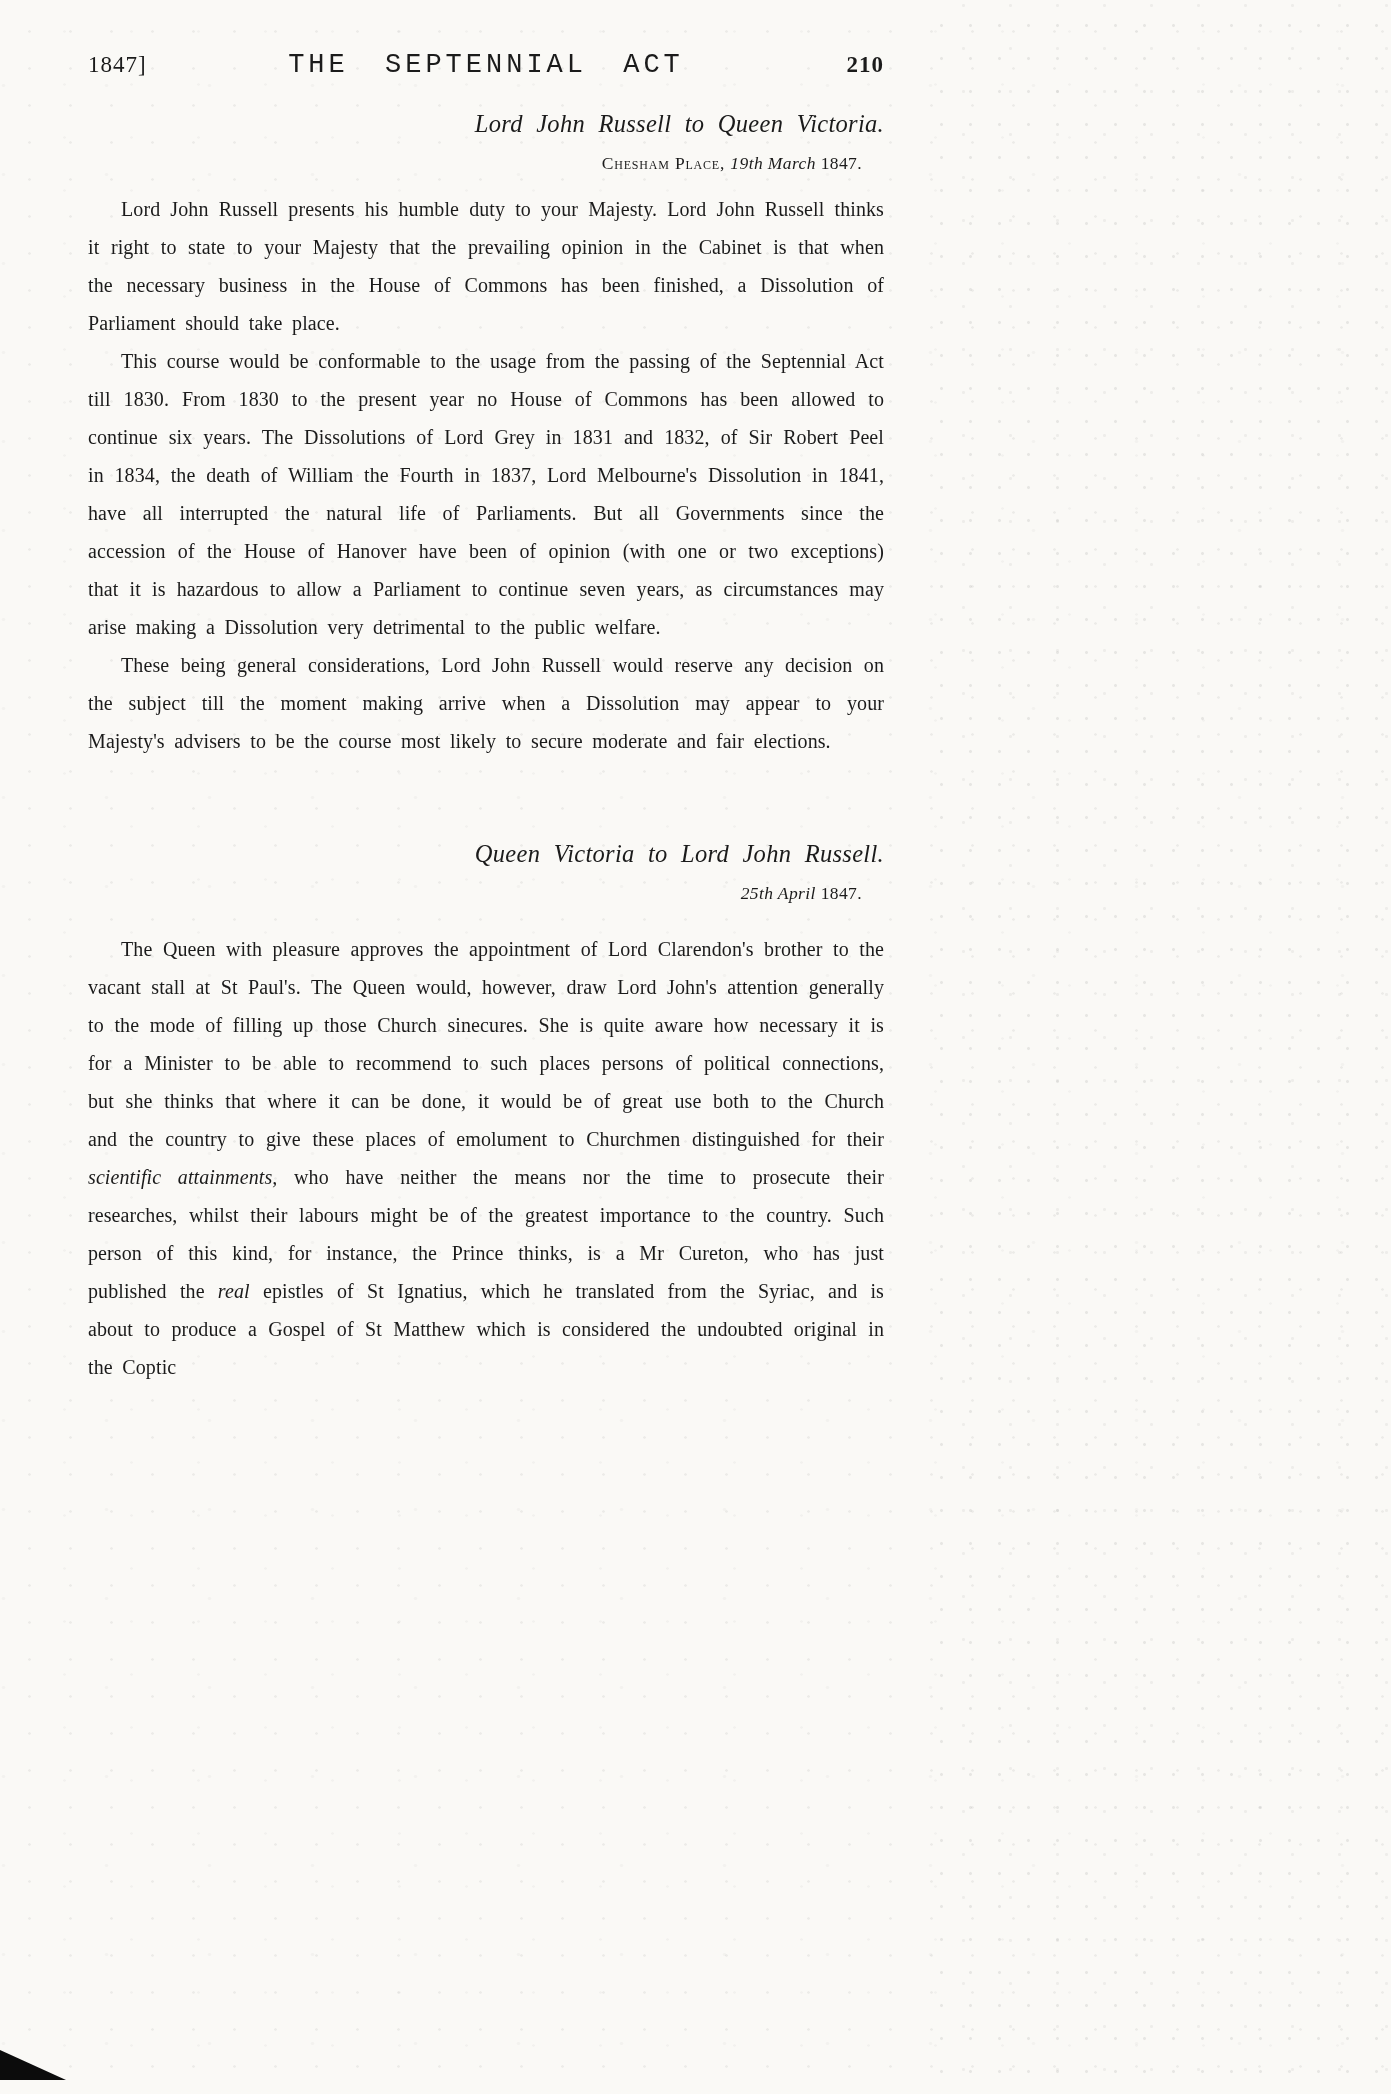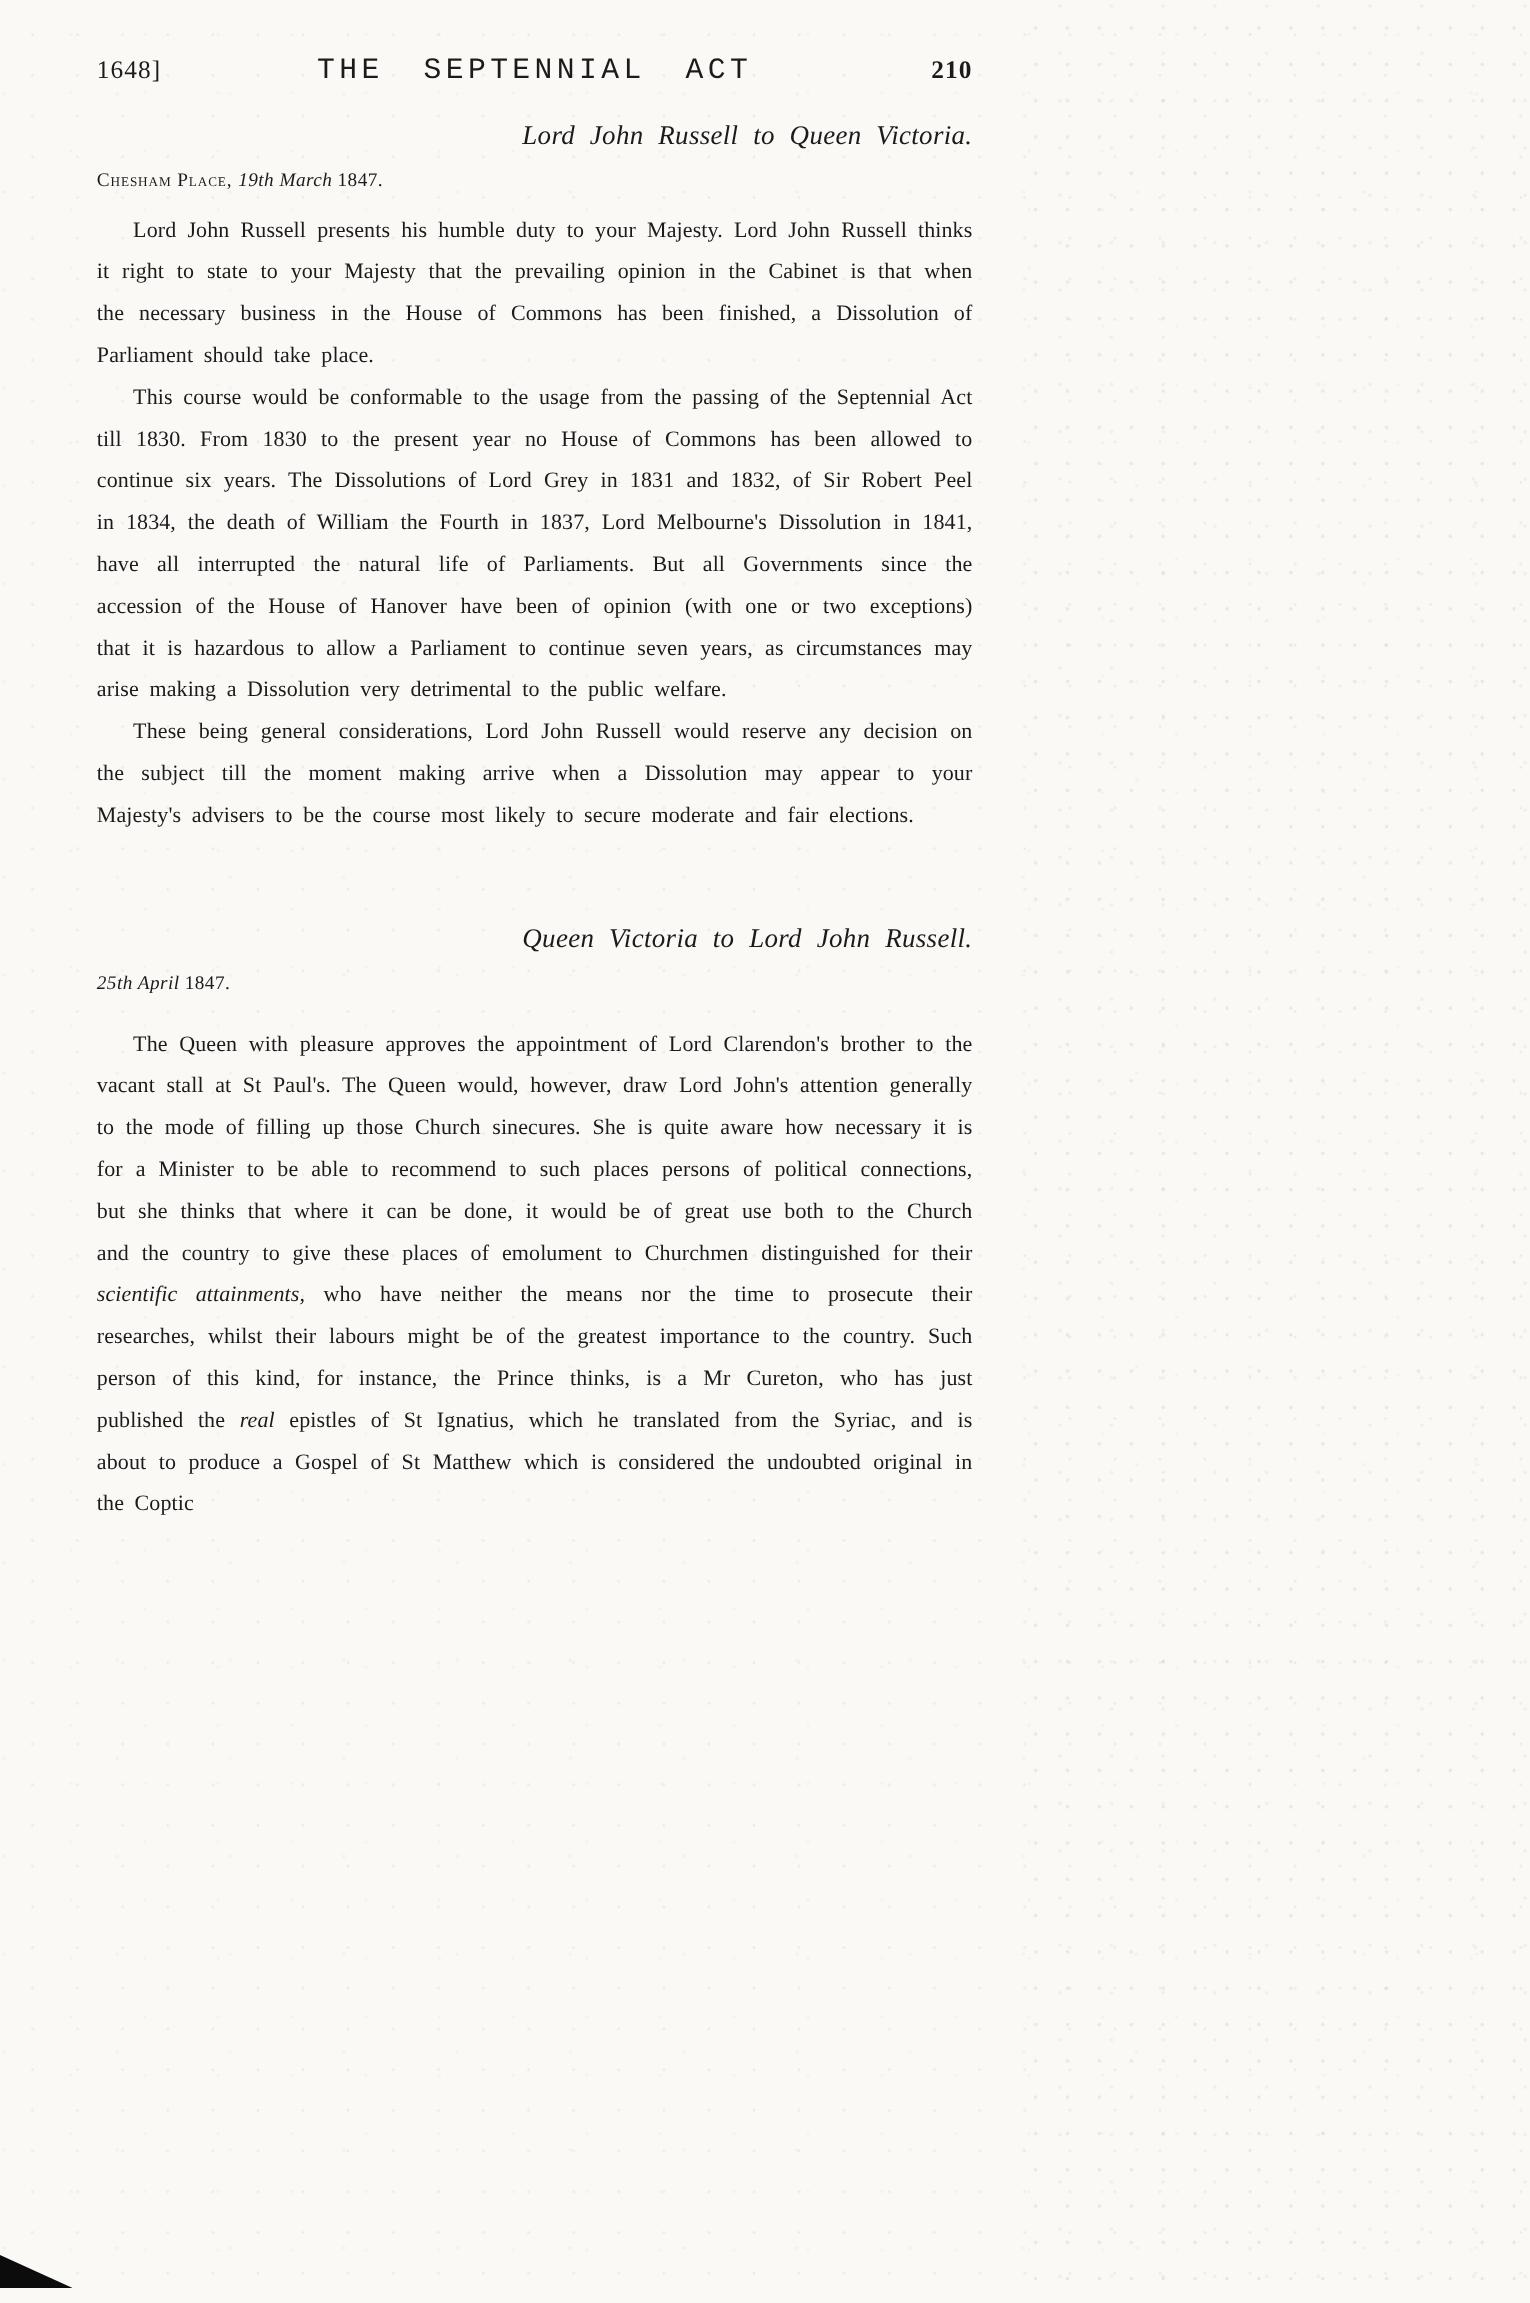--- a/index.html
+++ b/index.html
@@ -71,20 +71,21 @@
     margin: 30px 0 0 0;
     text-align: right;
     font-style: italic;
     font-weight: normal;
     font-size: 24.5px;
     word-spacing: 7px;
     letter-spacing: 0.3px;
   }
   .dateline {
     margin-top: 15px;
+    text-align: right;
     padding-right: 22px;
     font-size: 17.5px;
     letter-spacing: 0.4px;
   }
   .sc { font-variant: small-caps; letter-spacing: 0.8px; }
   .italic, .it { font-style: italic; }
 
   .letter-body { margin-top: 16px; }
   .letter-body p {
     margin: 0;
@@ -111,21 +112,21 @@
 </head>
 <body>
 
 <div class="page">
   <div class="scan-noise"></div>
   <div class="scan-noise-right"></div>
 
   <div class="textblock">
 
     <div class="running-header">
-      <span class="h-year">1648]</span>
+      <span class="h-year">1847]</span>
       <span class="h-title">THE SEPTENNIAL ACT</span>
       <span class="h-page">210</span>
     </div>
 
     <section class="letter1">
       <h2 class="letter-title">Lord John Russell to Queen Victoria.</h2>
       <div class="dateline">
         <span class="sc">Chesham Place, </span><span class="it">19th March </span><span>1847.</span>
       </div>
       <div class="letter-body">

